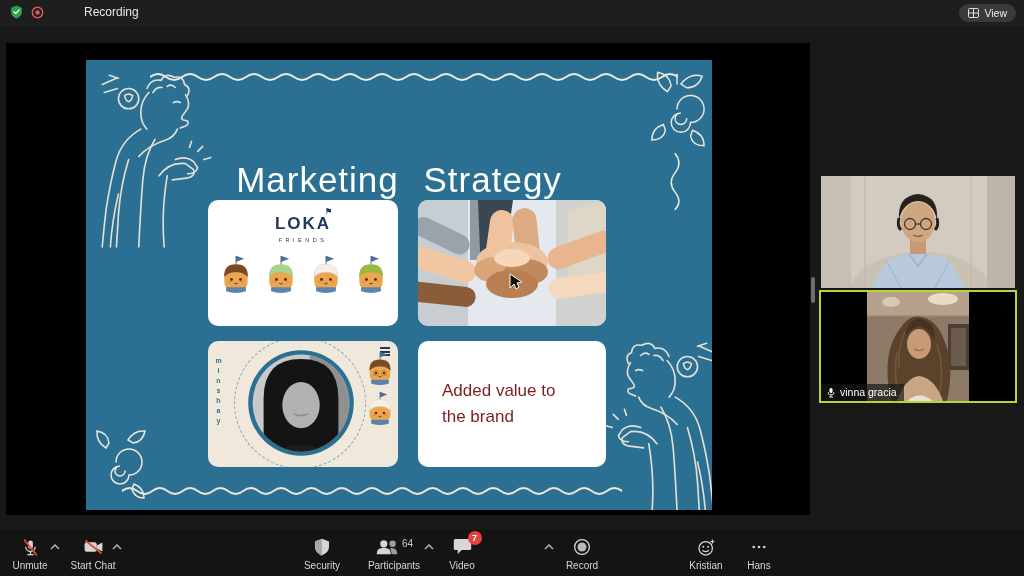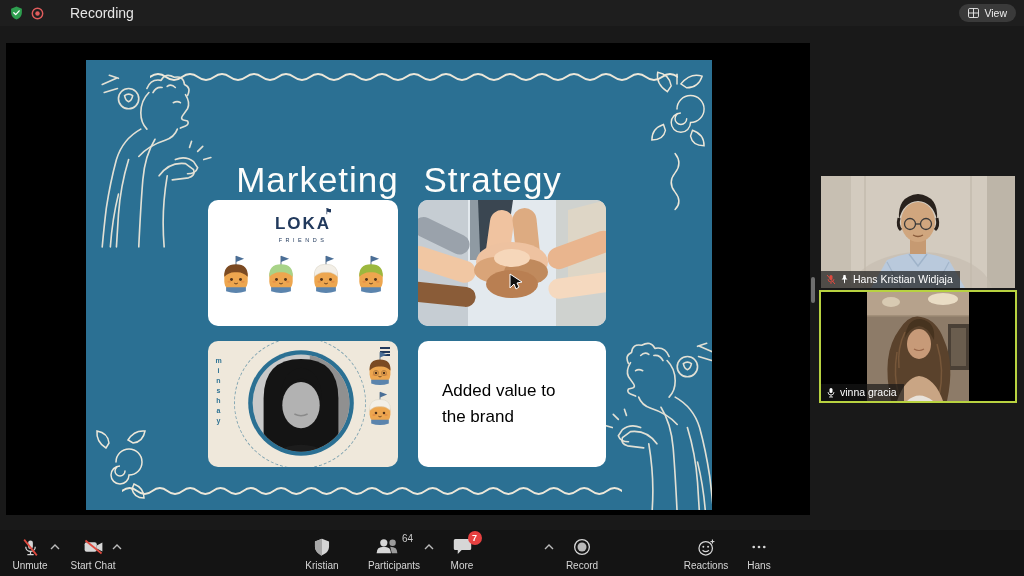--- a/index.html
+++ b/index.html
@@ -3,21 +3,21 @@
 <meta charset="utf-8">
 <style>
   * { margin:0; padding:0; box-sizing:border-box; }
   html,body { width:1024px; height:576px; overflow:hidden; background:#191919;
     font-family:"Liberation Sans", sans-serif; }
   #app { position:relative; width:1024px; height:576px; background:#191919; }
 
   
   .topbar { position:absolute; left:0; top:0; width:1024px; height:26px; background:#1e1e1e; }
   .rec-wrap { position:absolute; left:10px; top:5px; display:flex; align-items:center; gap:8px; }
-  .rec-label { color:#e6e6e6; font-size:14px; margin-left:2px;padding-left:16px; }
+  .rec-label { color:#e6e6e6; font-size:12px; margin-left:16px;padding-left:16px; }
   .view-btn { position:absolute; right:8px; top:4px; height:18px; padding:0 9px;
     background:#3a3a3a; border-radius:9px; display:flex; align-items:center; gap:5px;
     color:#eee; font-size:10.5px; }
 
   
   .share-area { position:absolute; left:6px; top:43px; width:804px; height:472px; background:#000; }
 
   .slide { position:absolute; left:80px; top:17px; width:626px; height:450px;
     background:#2b7093; overflow:hidden; }
   .slide-title { position:absolute; left:0; top:100px; width:100%; text-align:center;
@@ -45,21 +45,21 @@
     text-orientation:upright; color:#2e7293; font-size:7px; font-weight:bold; letter-spacing:3px; }
   .portrait { position:absolute; left:38px; top:7px; width:110px; height:110px; }
   .dash-ring { position:absolute; left:26px; top:-4px; width:132px; height:132px;
     border:1px dashed rgba(46,114,147,.55); border-radius:50%; }
   .mini-mascots { position:absolute; right:2px; top:8px; display:flex; flex-direction:column; }
   .mini-mascots .mascot { width:32px; height:40px; }
   .minshay-logo { position:absolute; right:8px; top:6px; display:flex; flex-direction:column; gap:1.5px; }
   .minshay-logo i { display:block; width:10px; height:2px; background:#21395c; }
   .card-added { left:332px; top:281px; width:188px; height:126px; background:#fff;
     display:flex; align-items:center; }
-  .added-text { margin-left:24px; width:130px; color:#000000; font-size:17px;
+  .added-text { margin-left:24px; width:130px; color:#7f1d1d; font-size:17px;
     line-height:1.55; font-weight:500; }
 
   
   .tiles-scrollbar { position:absolute; left:811px; top:277px; width:4px; height:26px;
     background:#6f6f6f; border-radius:2px; }
   .tile { position:absolute; overflow:hidden; }
   .tile-1 { left:821px; top:176px; width:194px; height:112px; background:#d3cbbf; }
   .tile-2 { left:819px; top:290px; width:198px; height:113px; background:#ec4899;
     border:2px solid #b8d240; }
   .name-tag { position:absolute; left:0; bottom:0; display:flex; align-items:center; gap:4px;
@@ -307,32 +307,20 @@
       <path d="M88 78 L97 90 L106 78" stroke="#9fb3c9" stroke-width="1.5" fill="none"></path>
       <rect x="89" y="62" width="16" height="16" fill="#c69a72"></rect>
       <ellipse cx="97" cy="46" rx="17" ry="20" fill="#d0a67e"></ellipse>
       <path d="M78 44 Q76 20 97 18 Q118 20 116 44 Q112 26 97 25 Q82 26 78 44 Z" fill="#28211c"></path>
       <path d="M78 42 q-2 8 2 12 M116 42 q2 8 -2 12" stroke="#28211c" stroke-width="3" fill="none"></path>
       <circle cx="89" cy="48" r="5.5" fill="none" stroke="#3a3a3a" stroke-width="1.3"></circle>
       <circle cx="105" cy="48" r="5.5" fill="none" stroke="#3a3a3a" stroke-width="1.3"></circle>
       <line x1="94.5" y1="48" x2="99.5" y2="48" stroke="#3a3a3a" stroke-width="1.3"></line>
       <path d="M92 59 q5 3 10 0" stroke="#8a5c3c" stroke-width="1.3" fill="none"></path>
     </svg>
-    <div class="name-tag">
-      <svg width="10" height="11" viewBox="0 0 20 22">
-        <rect x="7" y="2" width="6" height="10" rx="3" fill="#e04a3f"></rect>
-        <path d="M4 10 a6 6 0 0 0 12 0" fill="none" stroke="#e04a3f" stroke-width="1.6"></path>
-        <line x1="10" y1="16" x2="10" y2="20" stroke="#e04a3f" stroke-width="1.6"></line>
-        <line x1="2" y1="2" x2="18" y2="20" stroke="#e04a3f" stroke-width="2"></line>
-      </svg>
-      <svg width="9" height="10" viewBox="0 0 18 20">
-        <path d="M7 2 h4 l1 6 3 3 h-5 v6 l-1 2 -1 -2 v-6 H3 l3 -3 Z" fill="#fff"></path>
-      </svg>
-      <span>Hans Kristian Widjaja</span>
-    </div>
   </div>
 
   <div class="tile tile-2">
     <svg class="tile-svg" viewBox="0 0 194 109" preserveAspectRatio="none">
       <rect width="194" height="109" fill="#000"></rect>
       <rect x="46" width="102" height="109" fill="#8d7b68"></rect>
       <rect x="46" width="102" height="24" fill="#b6a28c"></rect>
       <line x1="46" y1="24" x2="148" y2="24" stroke="#9b8873" stroke-width="1.5"></line>
       <ellipse cx="122" cy="7" rx="15" ry="6" fill="#e9dcc4"></ellipse>
       <ellipse cx="70" cy="10" rx="9" ry="5" fill="#d8cab2"></ellipse>
@@ -389,25 +377,25 @@
         <polyline points="1,6 5,2 9,6" fill="none" stroke="#bbb" stroke-width="1.4"></polyline>
       </svg>
 
     <div class="tb-item" style="left:290px;width:64px">
       <div class="tb-icon">
         <svg width="16" height="18" viewBox="0 0 20 23">
           <path d="M10 1 L19 4.5 v6 c0 6 -4 9.5 -9 11.5 C5 20 1 16.5 1 10.5 v-6 Z" fill="#d6d6d6"></path>
           <path d="M10 1 L10 23 C5 20 1 16.5 1 10.5 v-6 Z" fill="#a8a8a8"></path>
         </svg>
       </div>
-      <div>Kristian</div>
+      <div>Security</div>
     </div>
 
     <div class="tb-item" style="left:349px;width:90px">
-      <div class="tb-icon" style="display:flex;align-items:flex-start">
+      <div class="tb-icon" style="display:flex;align-items:center">
         <svg width="24" height="18" viewBox="0 0 30 22">
           <circle cx="11" cy="7" r="4.5" fill="#d6d6d6"></circle>
           <path d="M2 20 q0 -8 9 -8 q9 0 9 8 z" fill="#d6d6d6"></path>
           <circle cx="22" cy="7" r="4" fill="#9c9c9c"></circle>
           <path d="M19 12 q9 0 9 8 h-7" fill="#9c9c9c"></path>
         </svg>
         <span class="pcount">64</span>
       </div>
       <div>Participants</div>
     </div>
@@ -417,21 +405,21 @@
 
     <div class="tb-item" style="left:437px;width:50px">
       <div class="tb-icon">
         <div class="chat-wrap">
           <svg width="19" height="18" viewBox="0 0 24 22">
             <path d="M3 2 h18 a2 2 0 0 1 2 2 v10 a2 2 0 0 1 -2 2 h-10 l-5 5 v-5 h-3 a2 2 0 0 1 -2 -2 v-10 a2 2 0 0 1 2 -2 z" fill="#d6d6d6"></path>
           </svg>
           <div class="chat-badge">7</div>
         </div>
       </div>
-      <div>More</div>
+      <div>Video</div>
     </div>
 
     <svg class="tb-caret" style="left:544px" viewBox="0 0 10 8">
         <polyline points="1,6 5,2 9,6" fill="none" stroke="#bbb" stroke-width="1.4"></polyline>
       </svg>
 
     <div class="tb-item" style="left:552px;width:60px">
       <div class="tb-icon">
         <svg width="18" height="18" viewBox="0 0 22 22">
           <circle cx="11" cy="11" r="9" fill="none" stroke="#d6d6d6" stroke-width="1.6"></circle>
@@ -446,21 +434,21 @@
       <div class="tb-icon">
         <svg width="19" height="19" viewBox="0 0 24 24">
           <circle cx="11" cy="13" r="8.5" fill="none" stroke="#d6d6d6" stroke-width="1.6"></circle>
           <circle cx="8" cy="11" r="1.2" fill="#d6d6d6"></circle>
           <circle cx="14" cy="11" r="1.2" fill="#d6d6d6"></circle>
           <path d="M7 15.5 q4 3.5 8 0" fill="none" stroke="#d6d6d6" stroke-width="1.4"></path>
           <line x1="19.5" y1="2" x2="19.5" y2="7" stroke="#d6d6d6" stroke-width="1.4"></line>
           <line x1="17" y1="4.5" x2="22" y2="4.5" stroke="#d6d6d6" stroke-width="1.4"></line>
         </svg>
       </div>
-      <div>Reactions</div>
+      <div>Kristian</div>
     </div>
 
     <div class="tb-item" style="left:734px;width:50px">
       <div class="tb-icon">
         <svg width="18" height="18" viewBox="0 0 24 24">
           <circle cx="5" cy="12" r="1.8" fill="#d6d6d6"></circle>
           <circle cx="12" cy="12" r="1.8" fill="#d6d6d6"></circle>
           <circle cx="19" cy="12" r="1.8" fill="#d6d6d6"></circle>
         </svg>
       </div>

